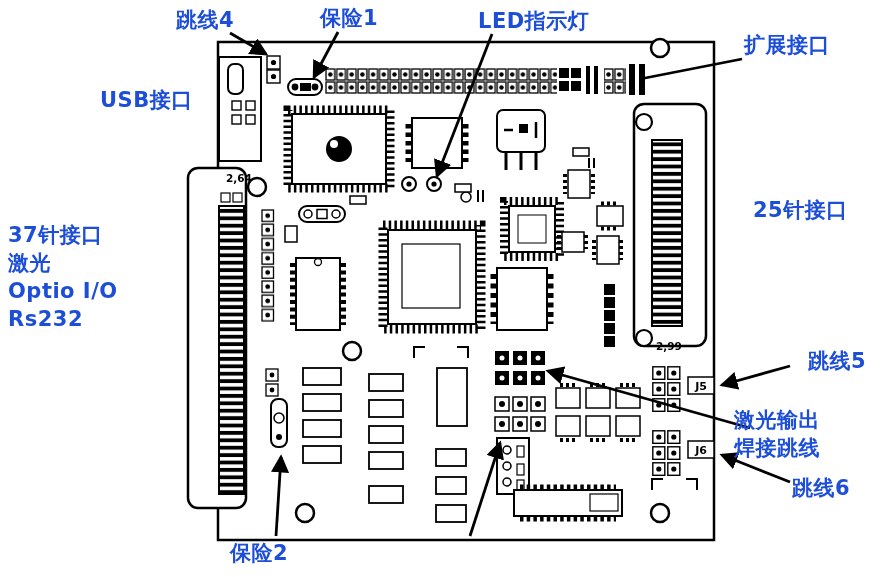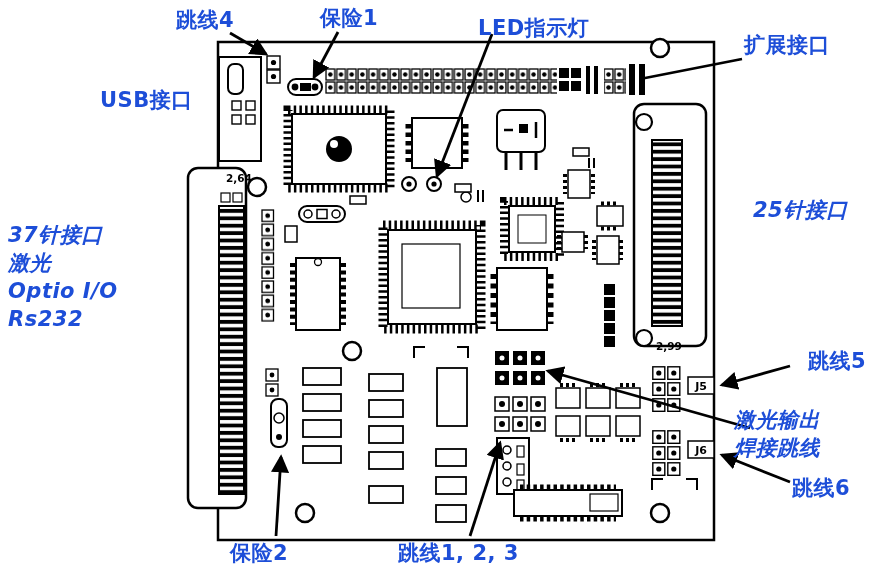--- a/index.html
+++ b/index.html
@@ -5,21 +5,21 @@
   html,body { margin:0; padding:0; background:#fff; }
   .stage {
     position:relative; width:880px; height:577px; background:#fff;
     font-family:"DejaVu Sans","Liberation Sans",sans-serif; overflow:hidden;
   }
   .stage svg { position:absolute; left:0; top:0; }
   .callout {
     position:absolute; font-weight:700; font-size:21px; color:#1d4ed8;
     white-space:nowrap; letter-spacing:0.5px;
   }
-  .callout .ln { line-height:28px;font-style:italic; }
+  .callout .ln { line-height:28px; }
   svg text { font-family:"DejaVu Sans","Liberation Sans",sans-serif; font-weight:700; fill:#000; }
 </style>
 </head>
 <body>
 
 <div class="stage">
 
   <svg width="880" height="577" viewBox="0 0 880 577">
     <defs>
       <marker id="ah" viewBox="0 0 10 10" refX="8.5" refY="5" markerWidth="6.5" markerHeight="6.5" orient="auto-start-reverse">
@@ -305,21 +305,21 @@
       <line x1="790" y1="366" x2="722" y2="385" marker-end="url(#ah)"></line>
       <line x1="750" y1="428" x2="548" y2="371" marker-end="url(#ah)"></line>
       <line x1="790" y1="482" x2="722" y2="455" marker-end="url(#ah)"></line>
       <line x1="276" y1="536" x2="281" y2="457" marker-end="url(#ah)"></line>
       <line x1="470" y1="536" x2="500" y2="443" marker-end="url(#ah)"></line>
     </g>
   </svg>
 
   <div class="callout" style="left:176px; top:6px;">跳线4</div>
   <div class="callout" style="left:320px; top:4px;">保险1</div>
-  <div class="callout" style="left:478px; top:14px;">LED指示灯</div>
+  <div class="callout" style="left:478px; top:7px;">LED指示灯</div>
   <div class="callout" style="left:744px; top:31px;">扩展接口</div>
   <div class="callout" style="left:52px;  top:86px;margin-left:48px;">USB接口</div>
 
   <div class="callout" style="left:8px; top:221px;">
     <div class="ln">37针接口</div>
     <div class="ln">激光</div>
     <div class="ln">Optio I/O</div>
     <div class="ln">Rs232</div>
   </div>
 
@@ -329,15 +329,14 @@
 
   <div class="callout" style="left:808px; top:347px;">跳线5</div>
 
   <div class="callout" style="left:734px; top:406px;">
     <div class="ln">激光输出</div>
     <div class="ln">焊接跳线</div>
   </div>
 
   <div class="callout" style="left:792px; top:474px;">跳线6</div>
   <div class="callout" style="left:230px; top:539px;">保险2</div>
-  <div class="callout" style="left:398px; top:539px;">跳线1, 2, 3</div>
 
 </div>
 
 </body></html>

